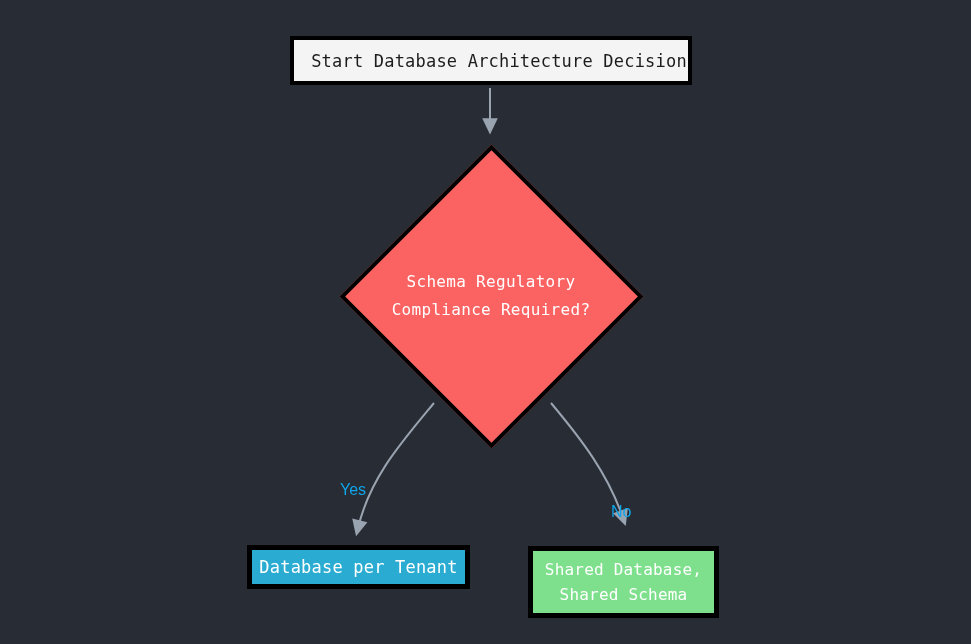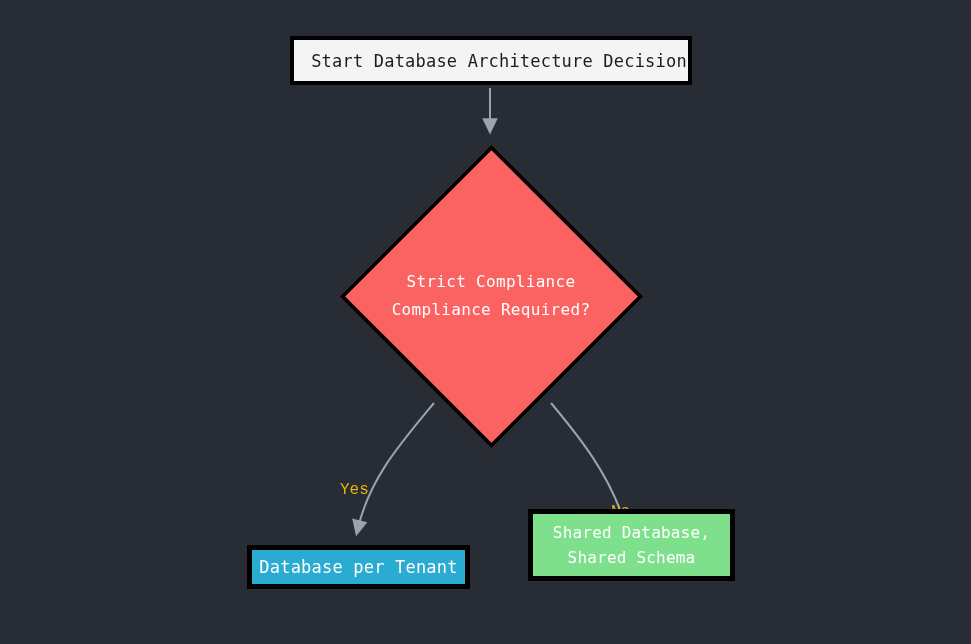--- a/index.html
+++ b/index.html
@@ -102,38 +102,38 @@
     border: 5px solid #000000;
     color: #ffffff;
     font-size: 17px;
     line-height: 20px;
     letter-spacing: 0.2px;
   }
 
   
   .node-shared-schema {
     left: 528px;
-    top: 509px;
-    width: 207px;
+    top: 546px;
+    width: 191px;
     height: 72px;
     background: #7ee08c;
     border: 5px solid #000000;
     color: #ffffff;
     font-size: 16px;
     line-height: 25px;
     letter-spacing: 0.2px;
   }
 
   
   .edge-label {
     position: absolute;
-    color: #eab308;
+    color: #0ea5e9;
     font-size: 16px;
     line-height: 18px;
-    font-family: Liberation Mono, monospace;
+    font-family: Liberation Sans, sans-serif;
     white-space: nowrap;
   }
   .label-yes { left: 340px; top: 481px; }
   .label-no  { left: 611px; top: 481px; margin-top: 22px; }
 </style>
 </head>
 <body>
 
 <div id="canvas">
 
@@ -154,21 +154,21 @@
 
     <g>
       <path d="M 551 403 C 582 440 608 474 623 518" fill="none" stroke="#9aa3b0" stroke-width="2" marker-end="url(#arrowhead)"></path>
     </g>
   </svg>
 
   <div class="node node-start">Start Database Architecture Decision</div>
 
   <div class="diamond-wrap">
     <div class="diamond-shape"></div>
-    <div class="diamond-label">Strict Compliance
+    <div class="diamond-label">Schema Regulatory
 Compliance Required?</div>
   </div>
 
   <div class="edge-label label-yes">Yes</div>
   <div class="edge-label label-no">No</div>
 
   <div class="node node-db-per-tenant">Database per Tenant</div>
 
   <div class="node node-shared-schema">Shared Database,
 Shared Schema</div>

